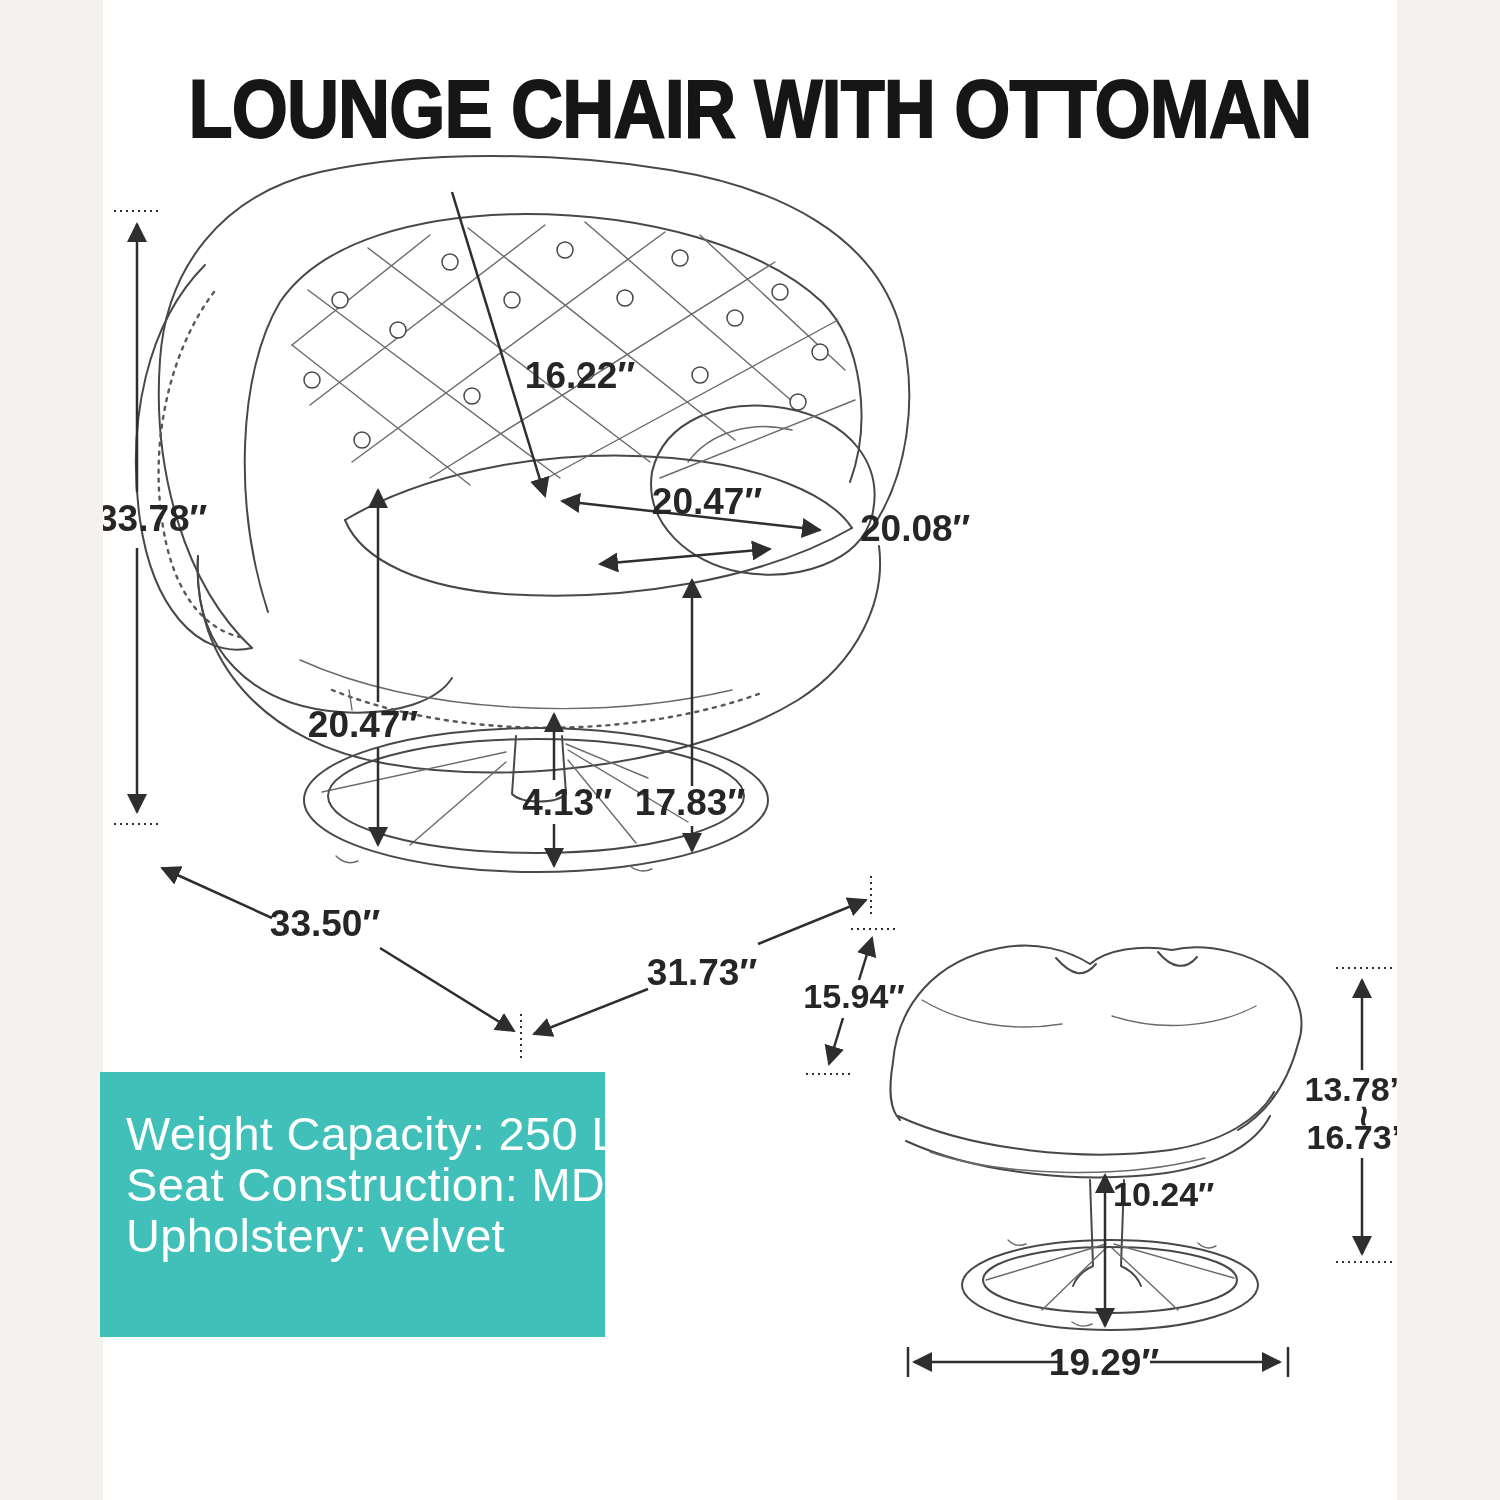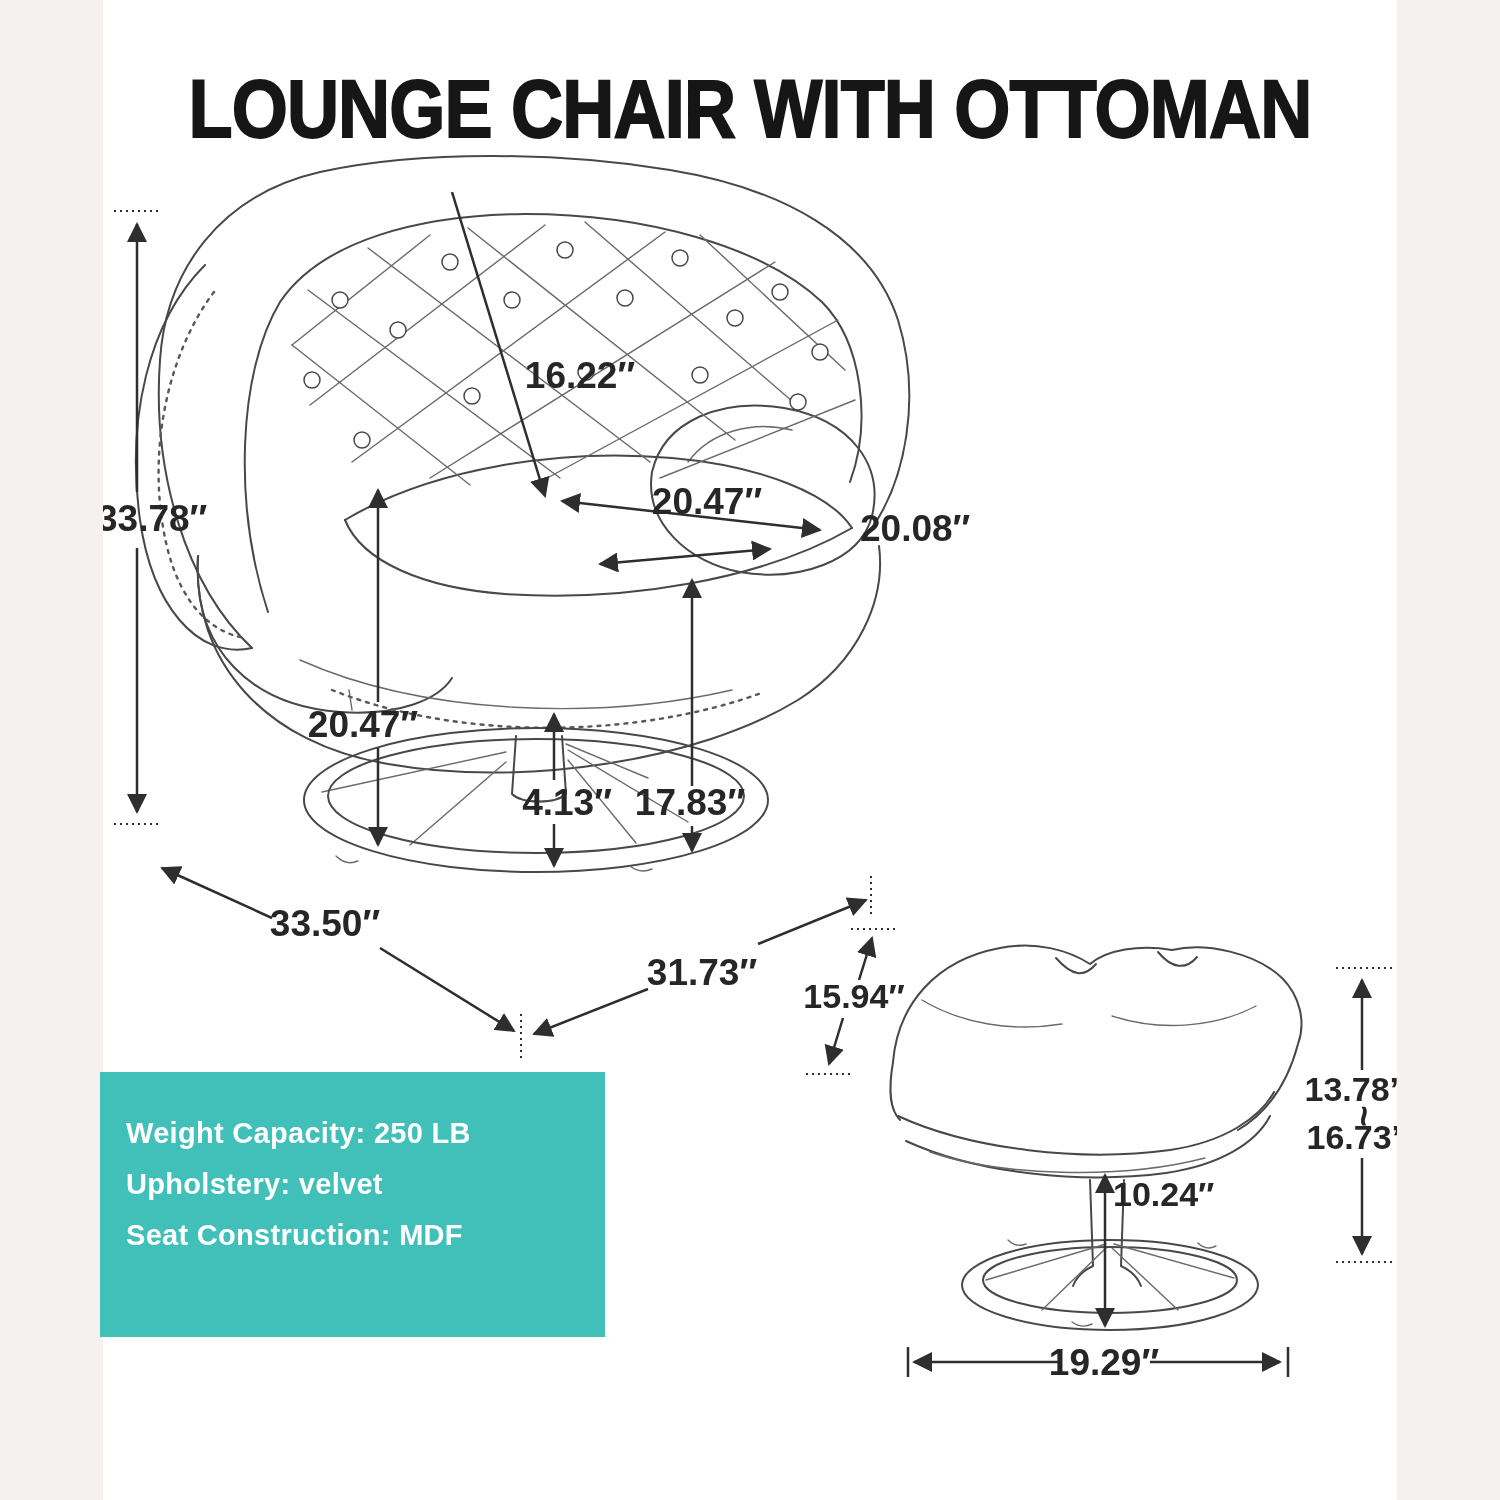--- a/index.html
+++ b/index.html
@@ -21,21 +21,21 @@
     transform:scaleX(0.88);
     z-index:2;
   }
   svg.diagram{position:absolute;left:0;top:0;z-index:1;}
   .specs{
     position:absolute;left:100px;top:1072px;width:505px;height:265px;
     background:#40c0b8;z-index:6;box-sizing:border-box;
     padding:36px 10px 0 26px;
   }
   .spec-line{
-    color:#ffffff;font-size:29px;font-weight:700;line-height:51px;
+    color:#ffffff;font-size:47px;font-weight:400;line-height:51px;
     letter-spacing:0.3px;white-space:nowrap;
   }
   
   .sk{fill:none;stroke:#484848;stroke-width:2;stroke-linecap:round;}
   .sk-thin{fill:none;stroke:#6a6a6a;stroke-width:1.4;stroke-linecap:round;}
   .sk-dash{fill:none;stroke:#585858;stroke-width:2.4;stroke-linecap:round;stroke-dasharray:3 6;}
   .btn{fill:#ffffff;stroke:#484848;stroke-width:1.5;}
   
   .dim{stroke:#2e2e2e;stroke-width:2.5;fill:none;}
   .tick{stroke:#2e2e2e;stroke-width:2;stroke-dasharray:2 4;fill:none;}
@@ -183,17 +183,17 @@
     </g>
   </svg>
 
   <div class="strip left"></div>
   <div class="strip right"></div>
 
   <div class="title">LOUNGE CHAIR WITH OTTOMAN</div>
 
   <div class="specs">
     <div class="spec-line">Weight Capacity: 250 LB</div>
+    <div class="spec-line">Seat Construction: MDF</div>
     <div class="spec-line">Upholstery: velvet</div>
-    <div class="spec-line">Seat Construction: MDF</div>
   </div>
 
 </div>
 
 </body></html>

